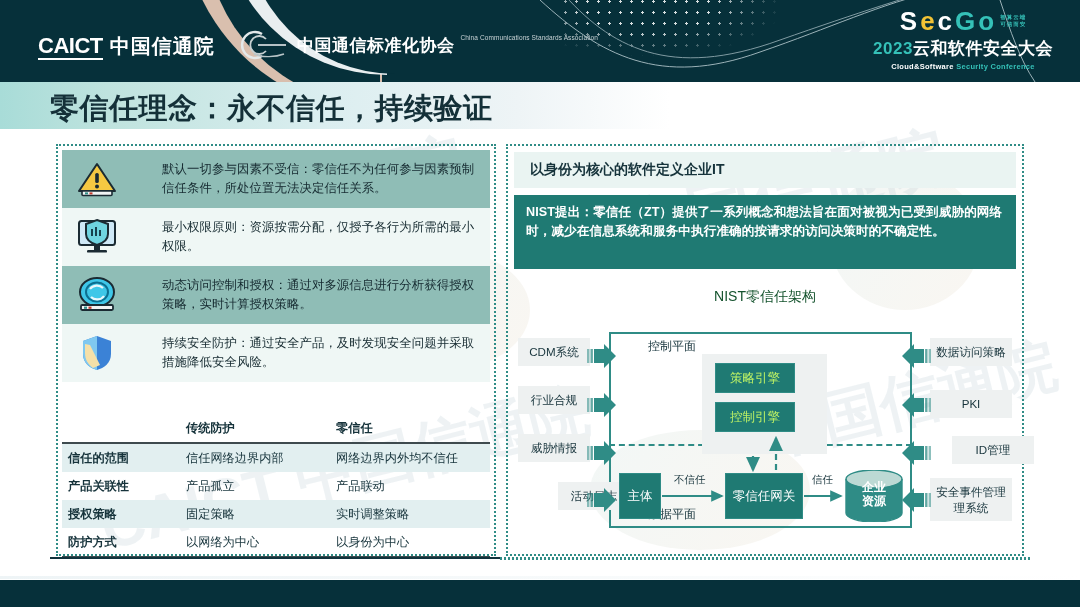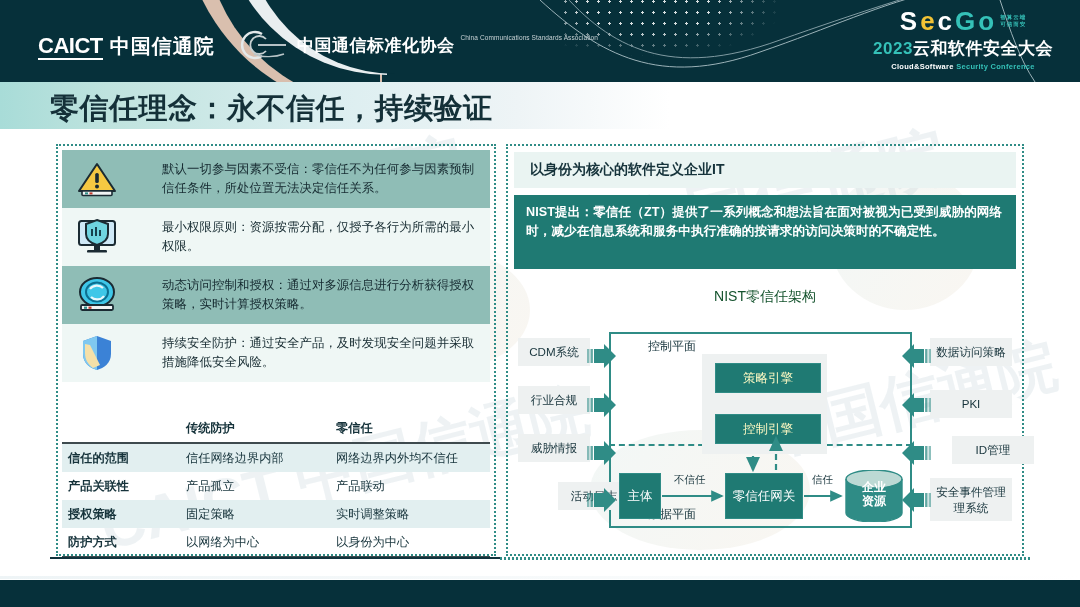--- a/index.html
+++ b/index.html
@@ -151,26 +151,26 @@
   .diagram { position: absolute; left: 506px; top: 310px; width: 518px; height: 240px; }
   .dia-frame {
     position: absolute; left: 103px; top: 22px; width: 303px; height: 196px;
     border: 2.5px solid #2f8c86; background: transparent;
   }
   .lbl-control { position: absolute; left: 142px; top: 28px; font-size: 12px; color: #16333b; }
   .lbl-data    { position: absolute; left: 142px; top: 196px; font-size: 12px; color: #16333b; }
 
   .engine-backdrop { position: absolute; left: 196px; top: 44px; width: 125px; height: 100px; background: #eef1f1; }
   .engine {
-    position: absolute; width: 106px; height: 30px; background: #1f7a73;
-    color: #fef9c3; font-size: 12.5px; display: flex; align-items: center; justify-content: center;
+    position: absolute; width: 80px; height: 30px; background: #1f7a73;
+    color: #bef264; font-size: 12.5px; display: flex; align-items: center; justify-content: center;
     border: 1.5px solid #2f8c86;
   }
   .eng1 { left: 209px; top: 53px; }
-  .eng2 { left: 209px; top: 104px; }
+  .eng2 { left: 209px; top: 92px; }
 
   .dashed-h { position: absolute; left: 103px; top: 134px; width: 303px;
               border-top: 2px dashed #2f8c86; }
 
   .side-lbl {
     position: absolute; width: 72px; background: #eef1f1;
     font-size: 11.6px; color: #16333b; text-align: center; line-height: 1.35;
     padding: 6px 2px;
   }
   .side-lbl.wide { width: 82px; }

